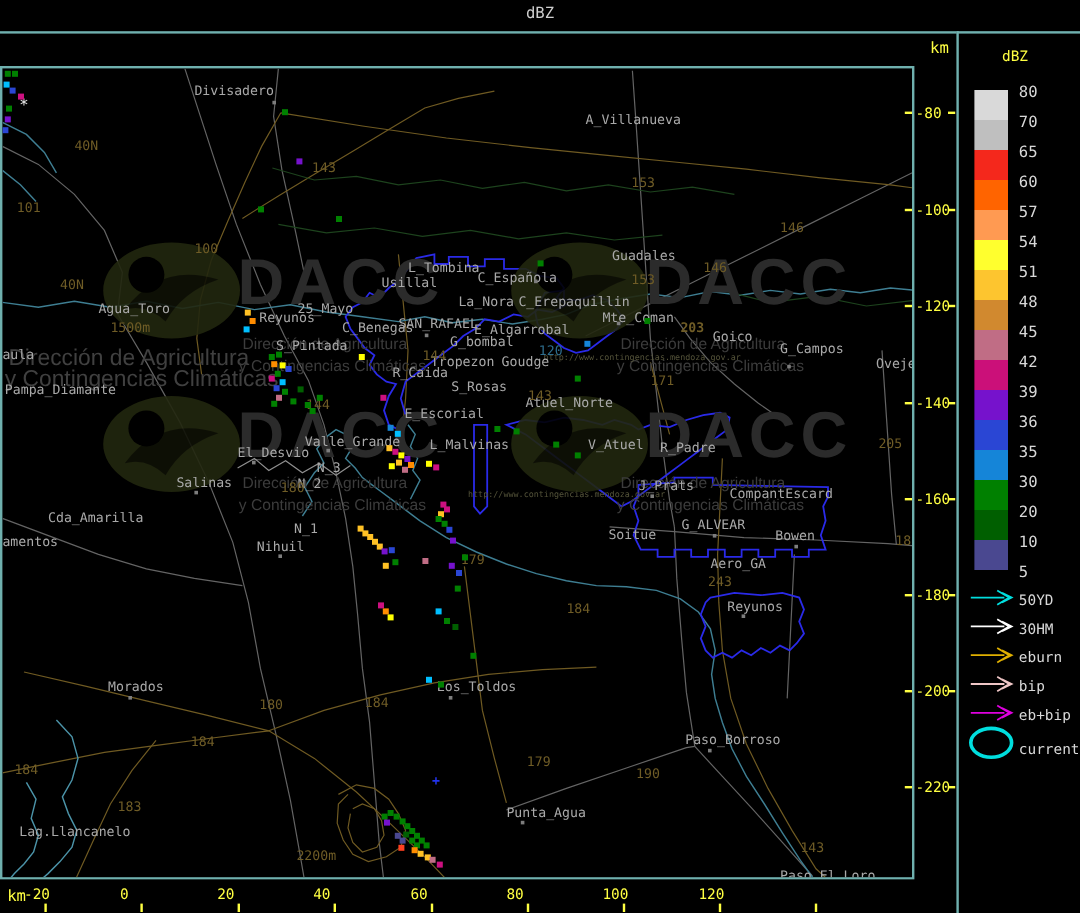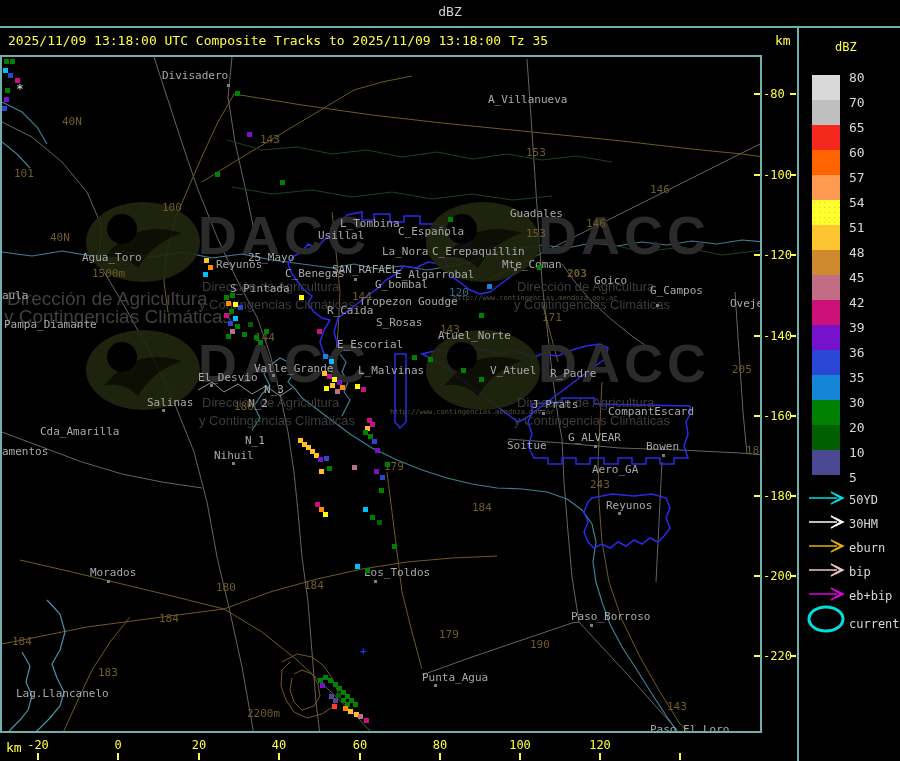--- a/index.html
+++ b/index.html
@@ -27,35 +27,34 @@
   .wm-url{position:absolute;color:#55543a;font-size:7px;white-space:nowrap;}
   #legend-panel{left:797px;top:26px;width:103px;height:735px;border-left:2px solid #6fb0ae;
                 border-top:2px solid #6fb0ae;box-sizing:border-box;background:#000;}
   #legend-title{position:absolute;left:36px;top:12px;color:#ffff42;font-size:12px;}
   .swatch{position:absolute;left:13px;width:28px;}
   .swatch-label{position:absolute;left:50px;color:#d8d8d8;font-size:13px;line-height:13px;}
   .track-row-label{position:absolute;left:50px;color:#d8d8d8;font-size:12px;line-height:12px;}
   .axis-label-right{position:absolute;color:#ffff42;font-size:12px;line-height:12px;white-space:nowrap;}
   .tick{position:absolute;background:#ffff42;}
   #bottom-axis{left:0;top:733px;width:797px;height:28px;background:#000;}
-  .axis-label-bottom{position:absolute;top:6px;width:36px;text-align:center;color:#ffff42;
+  .axis-label-bottom{position:absolute;top:6px;width:36px;color:#ffff42;
                      font-size:12px;line-height:12px;}
   #km-bottom{position:absolute;left:6px;top:7px;color:#ffff42;font-size:13px;}
   .special-star{position:absolute;color:#e8e8e8;font-size:13px;line-height:10px;}
   .special-plus{position:absolute;color:#2233ee;font-size:11px;font-weight:bold;line-height:8px;}
 </style>
 </head>
 <body>
 
 <div id="screen">
 
   <div id="title-bar" class="abs">dBZ</div>
   <div id="top-rule" class="abs"></div>
 
-  <div id="header-text" class="abs nowrap">2025/11/09 13:18:00 UTC Composite Tracks to 2025/11/09 13:18:00 Tz 35</div>
   <div id="km-top" class="abs">km</div>
 
   <div id="map-area" class="abs">
     <svg id="map-svg" width="758" height="674" viewBox="0 55 758 674">
 
       <g stroke="#646464" stroke-width="1" fill="none">
         <path d="M152,55 L165,95 178,135 195,185 215,235 235,278 255,315 268,352 278,392 286,430 292,470 296,510 300,555 306,600 310,650 314,700 318,733"></path>
         <path d="M230,55 226,95 233,140 243,185 252,228"></path>
         <path d="M525,57 528,100 531,145 534,190 537,235 540,280 545,325 550,370 556,415 560,437"></path>
         <path d="M762,140 716,163 670,186 624,209 578,232 532,255 486,278"></path>

